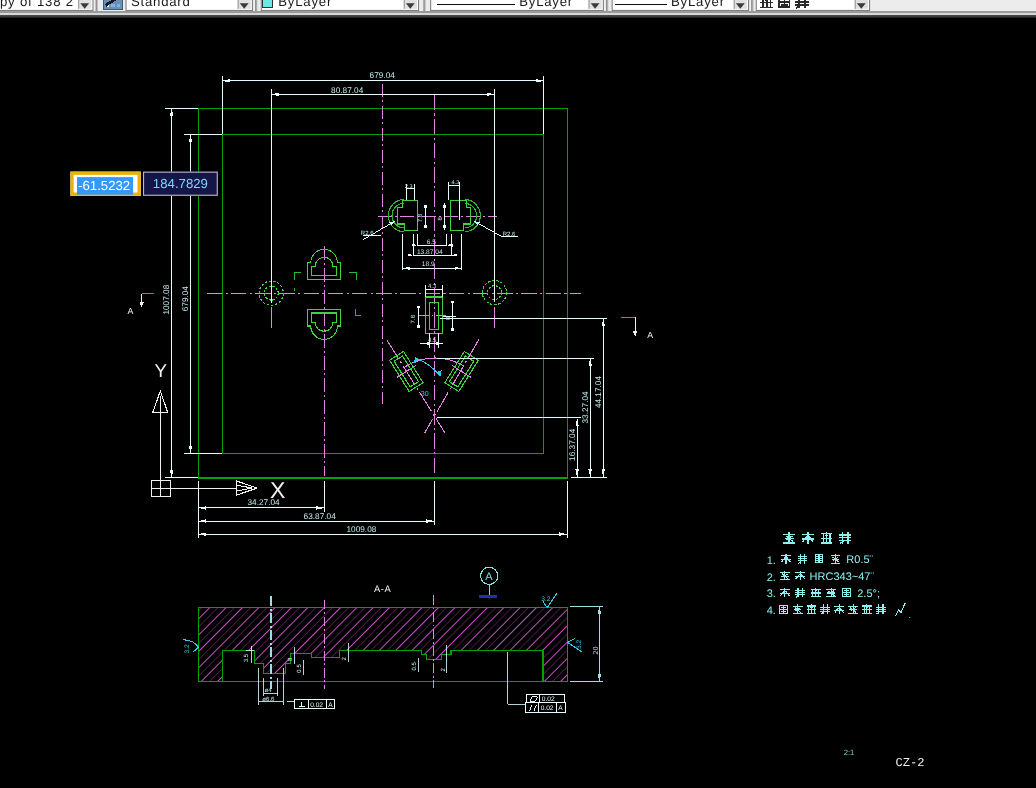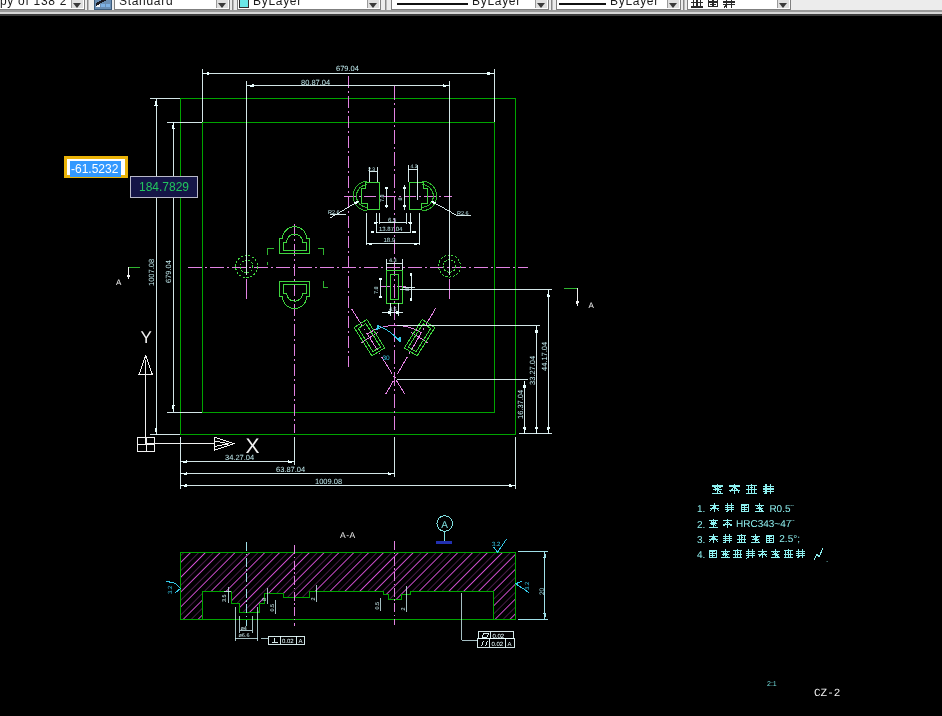--- a/index.html
+++ b/index.html
@@ -9,21 +9,21 @@
 .combo{position:absolute;top:-11px;height:21px;background:#fff;border:1px solid #7f7f7f;}
 .cbtn{position:absolute;right:1px;top:1px;bottom:1px;width:12px;background:#e0e0e0;border-left:1px solid #9a9a9a;}
 .cbtn:after{content:"";position:absolute;left:1px;top:12px;border-left:4.5px solid transparent;border-right:4.5px solid transparent;border-top:5px solid #3a3a3a;}
 .ctext{position:absolute;left:3px;top:3.5px;font-size:12px;letter-spacing:0.7px;color:#1a1a1a;white-space:nowrap;}
 .sep{position:absolute;top:0;width:2px;height:10px;background:#bbb;border-left:1px solid #888;}
 #tline1{position:absolute;left:0;top:10px;width:942px;height:2px;background:#9a9a9a;}
 #tline2{position:absolute;left:0;top:12px;width:942px;height:2px;background:#d6d6d6;}
 #tline3{position:absolute;left:0;top:14px;width:942px;height:2px;background:#3c3c3c;}
 #tip1{z-index:5;position:absolute;left:64px;top:156px;width:64px;height:22px;background:#fff;border:3px solid #eab308;}
 #tip1 .sel{position:absolute;left:3px;top:2px;width:51px;height:16px;background:#3399ff;color:#fff;font-size:12px;line-height:16px;padding-left:1px;}
-#tip2{z-index:5;position:absolute;left:130px;top:156px;width:68px;height:22px;background:#151547;border:1px solid #b8b8c8;color:#22c55e;font-size:12px;line-height:20px;text-align:center;margin-top:20px;}
+#tip2{z-index:5;position:absolute;left:130px;top:156px;width:68px;height:22px;background:#151547;border:1px solid #b8b8c8;color:#7dd3fc;font-size:12px;line-height:20px;text-align:center;}
 svg{position:absolute;left:0;top:0;z-index:2;}
 svg line,svg path,svg rect,svg circle{shape-rendering:crispEdges;}
 svg text{text-rendering:geometricPrecision;-webkit-font-smoothing:antialiased;}
 </style>
 </head>
 <body>
 <div id="tip1">
     <div class="sel">-61.5232</div>
   </div>
 <div id="tip2">184.7829</div>

